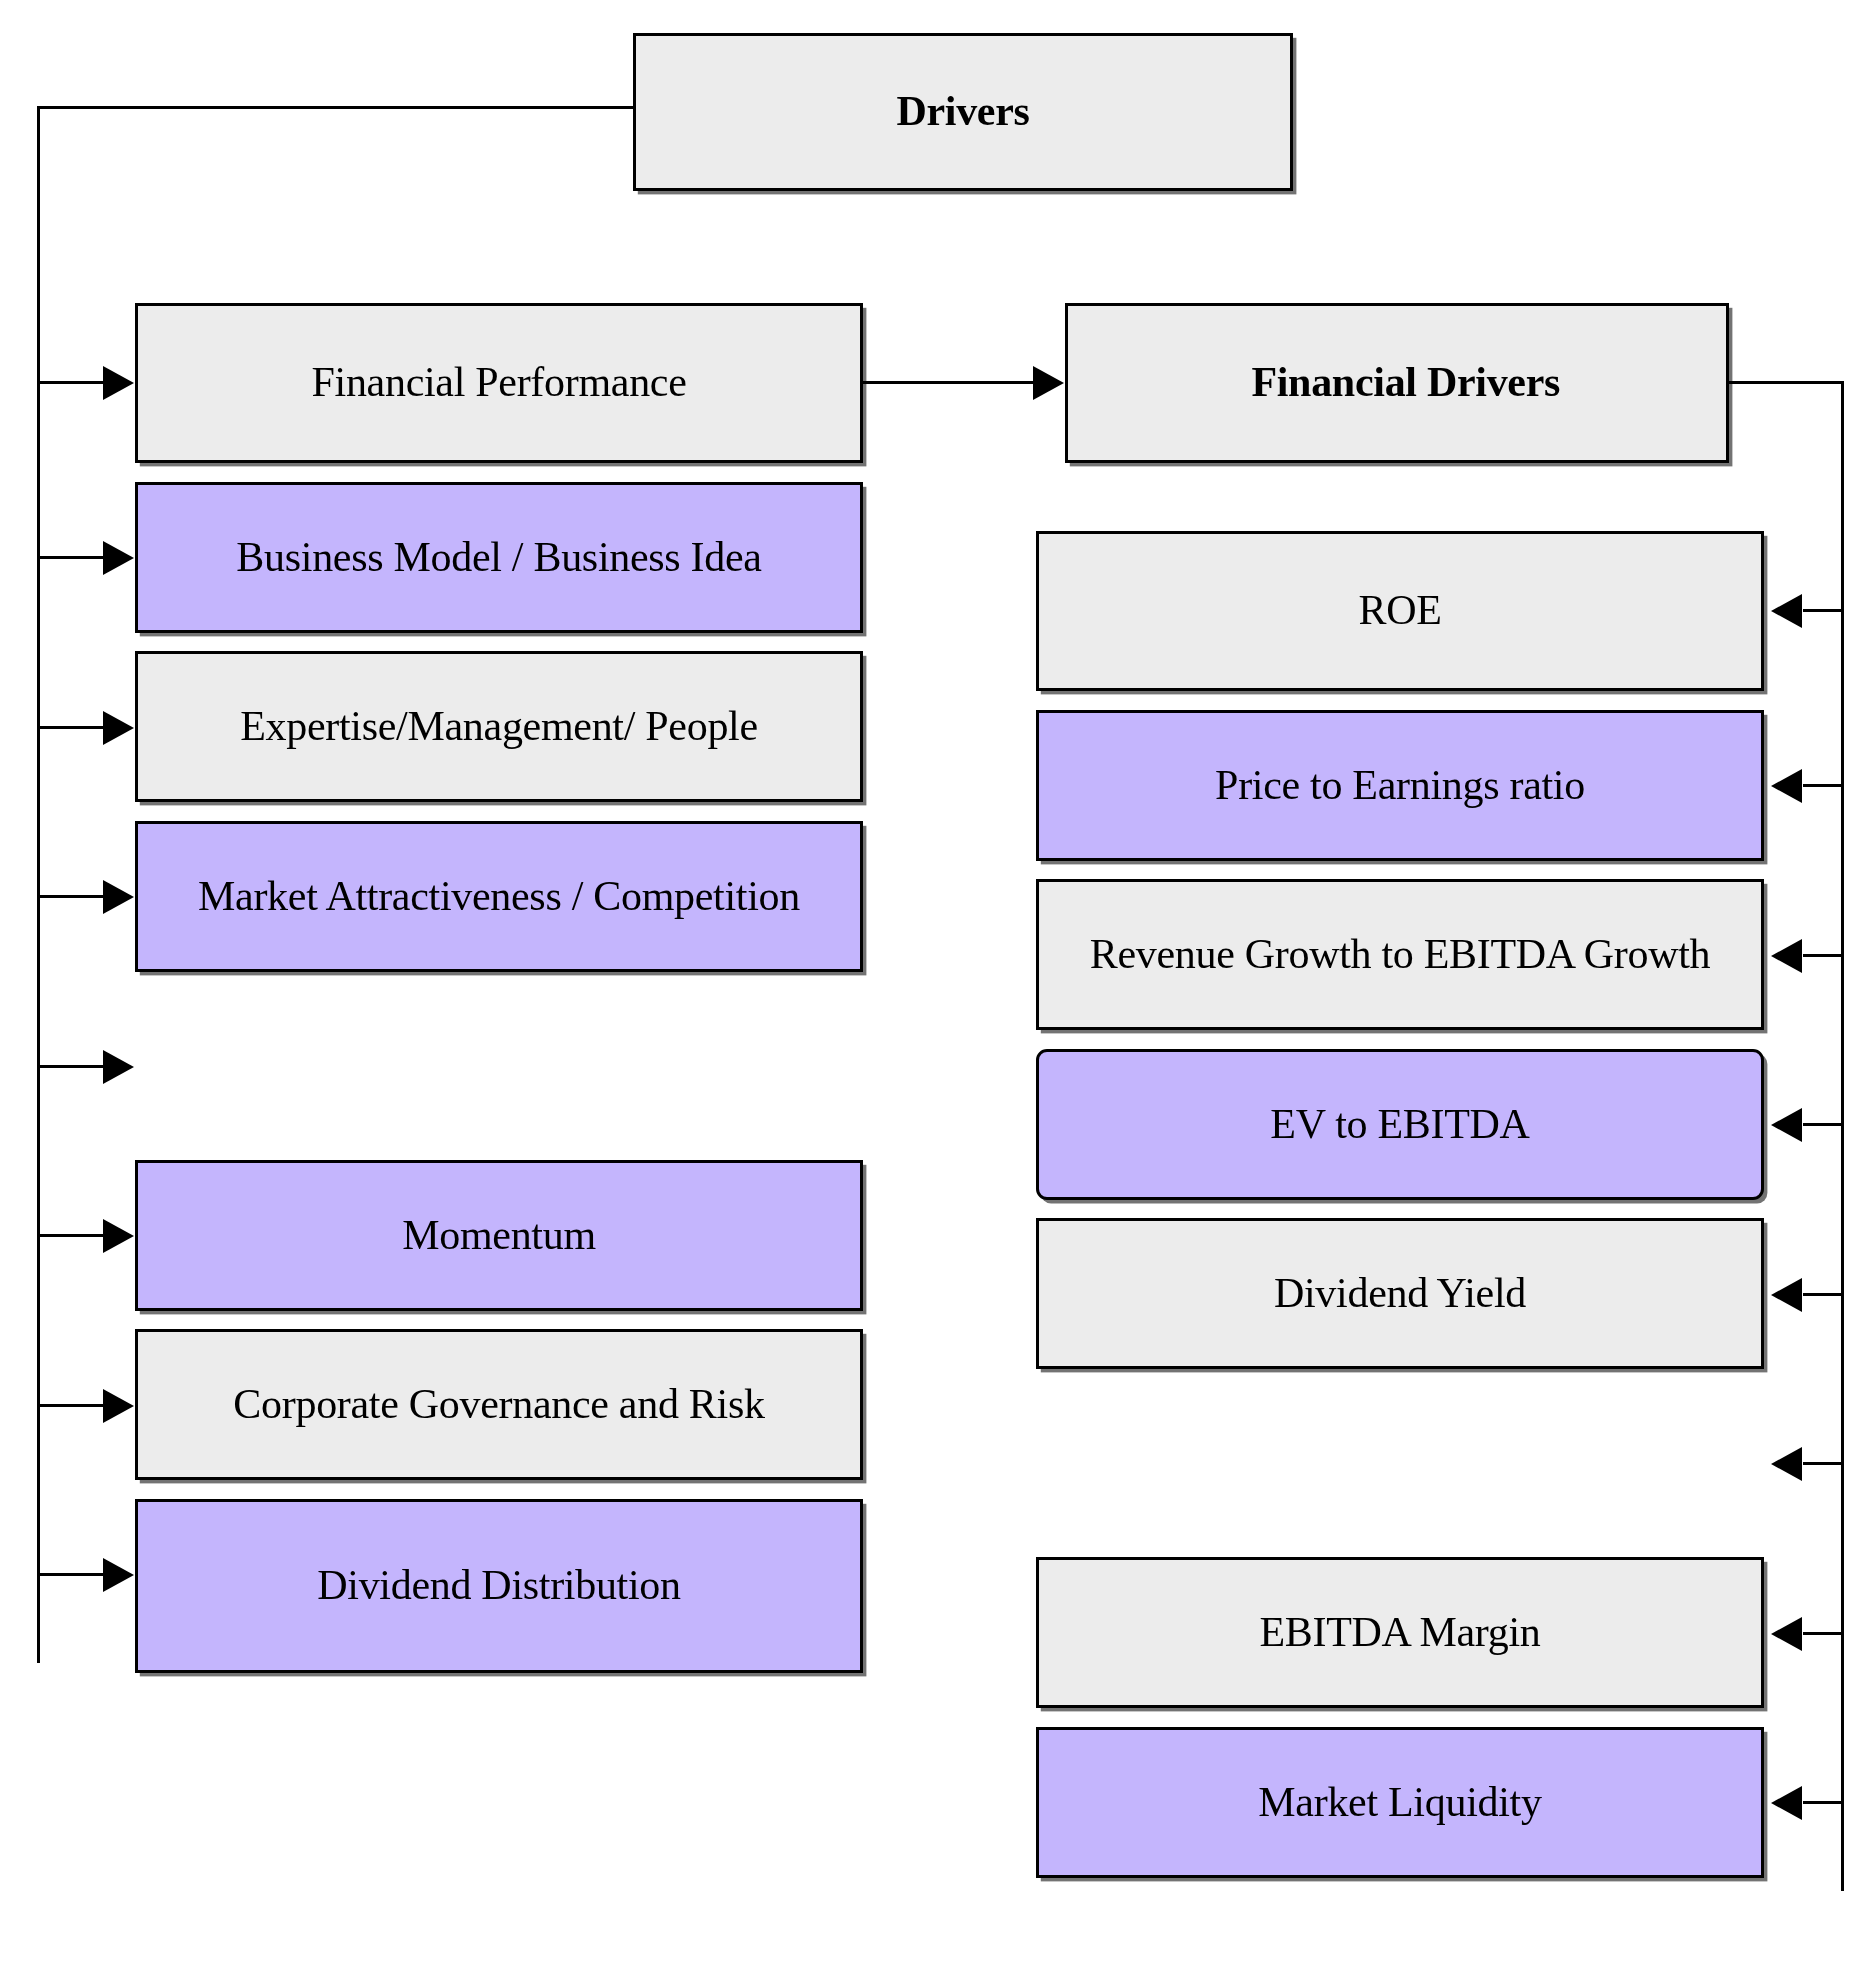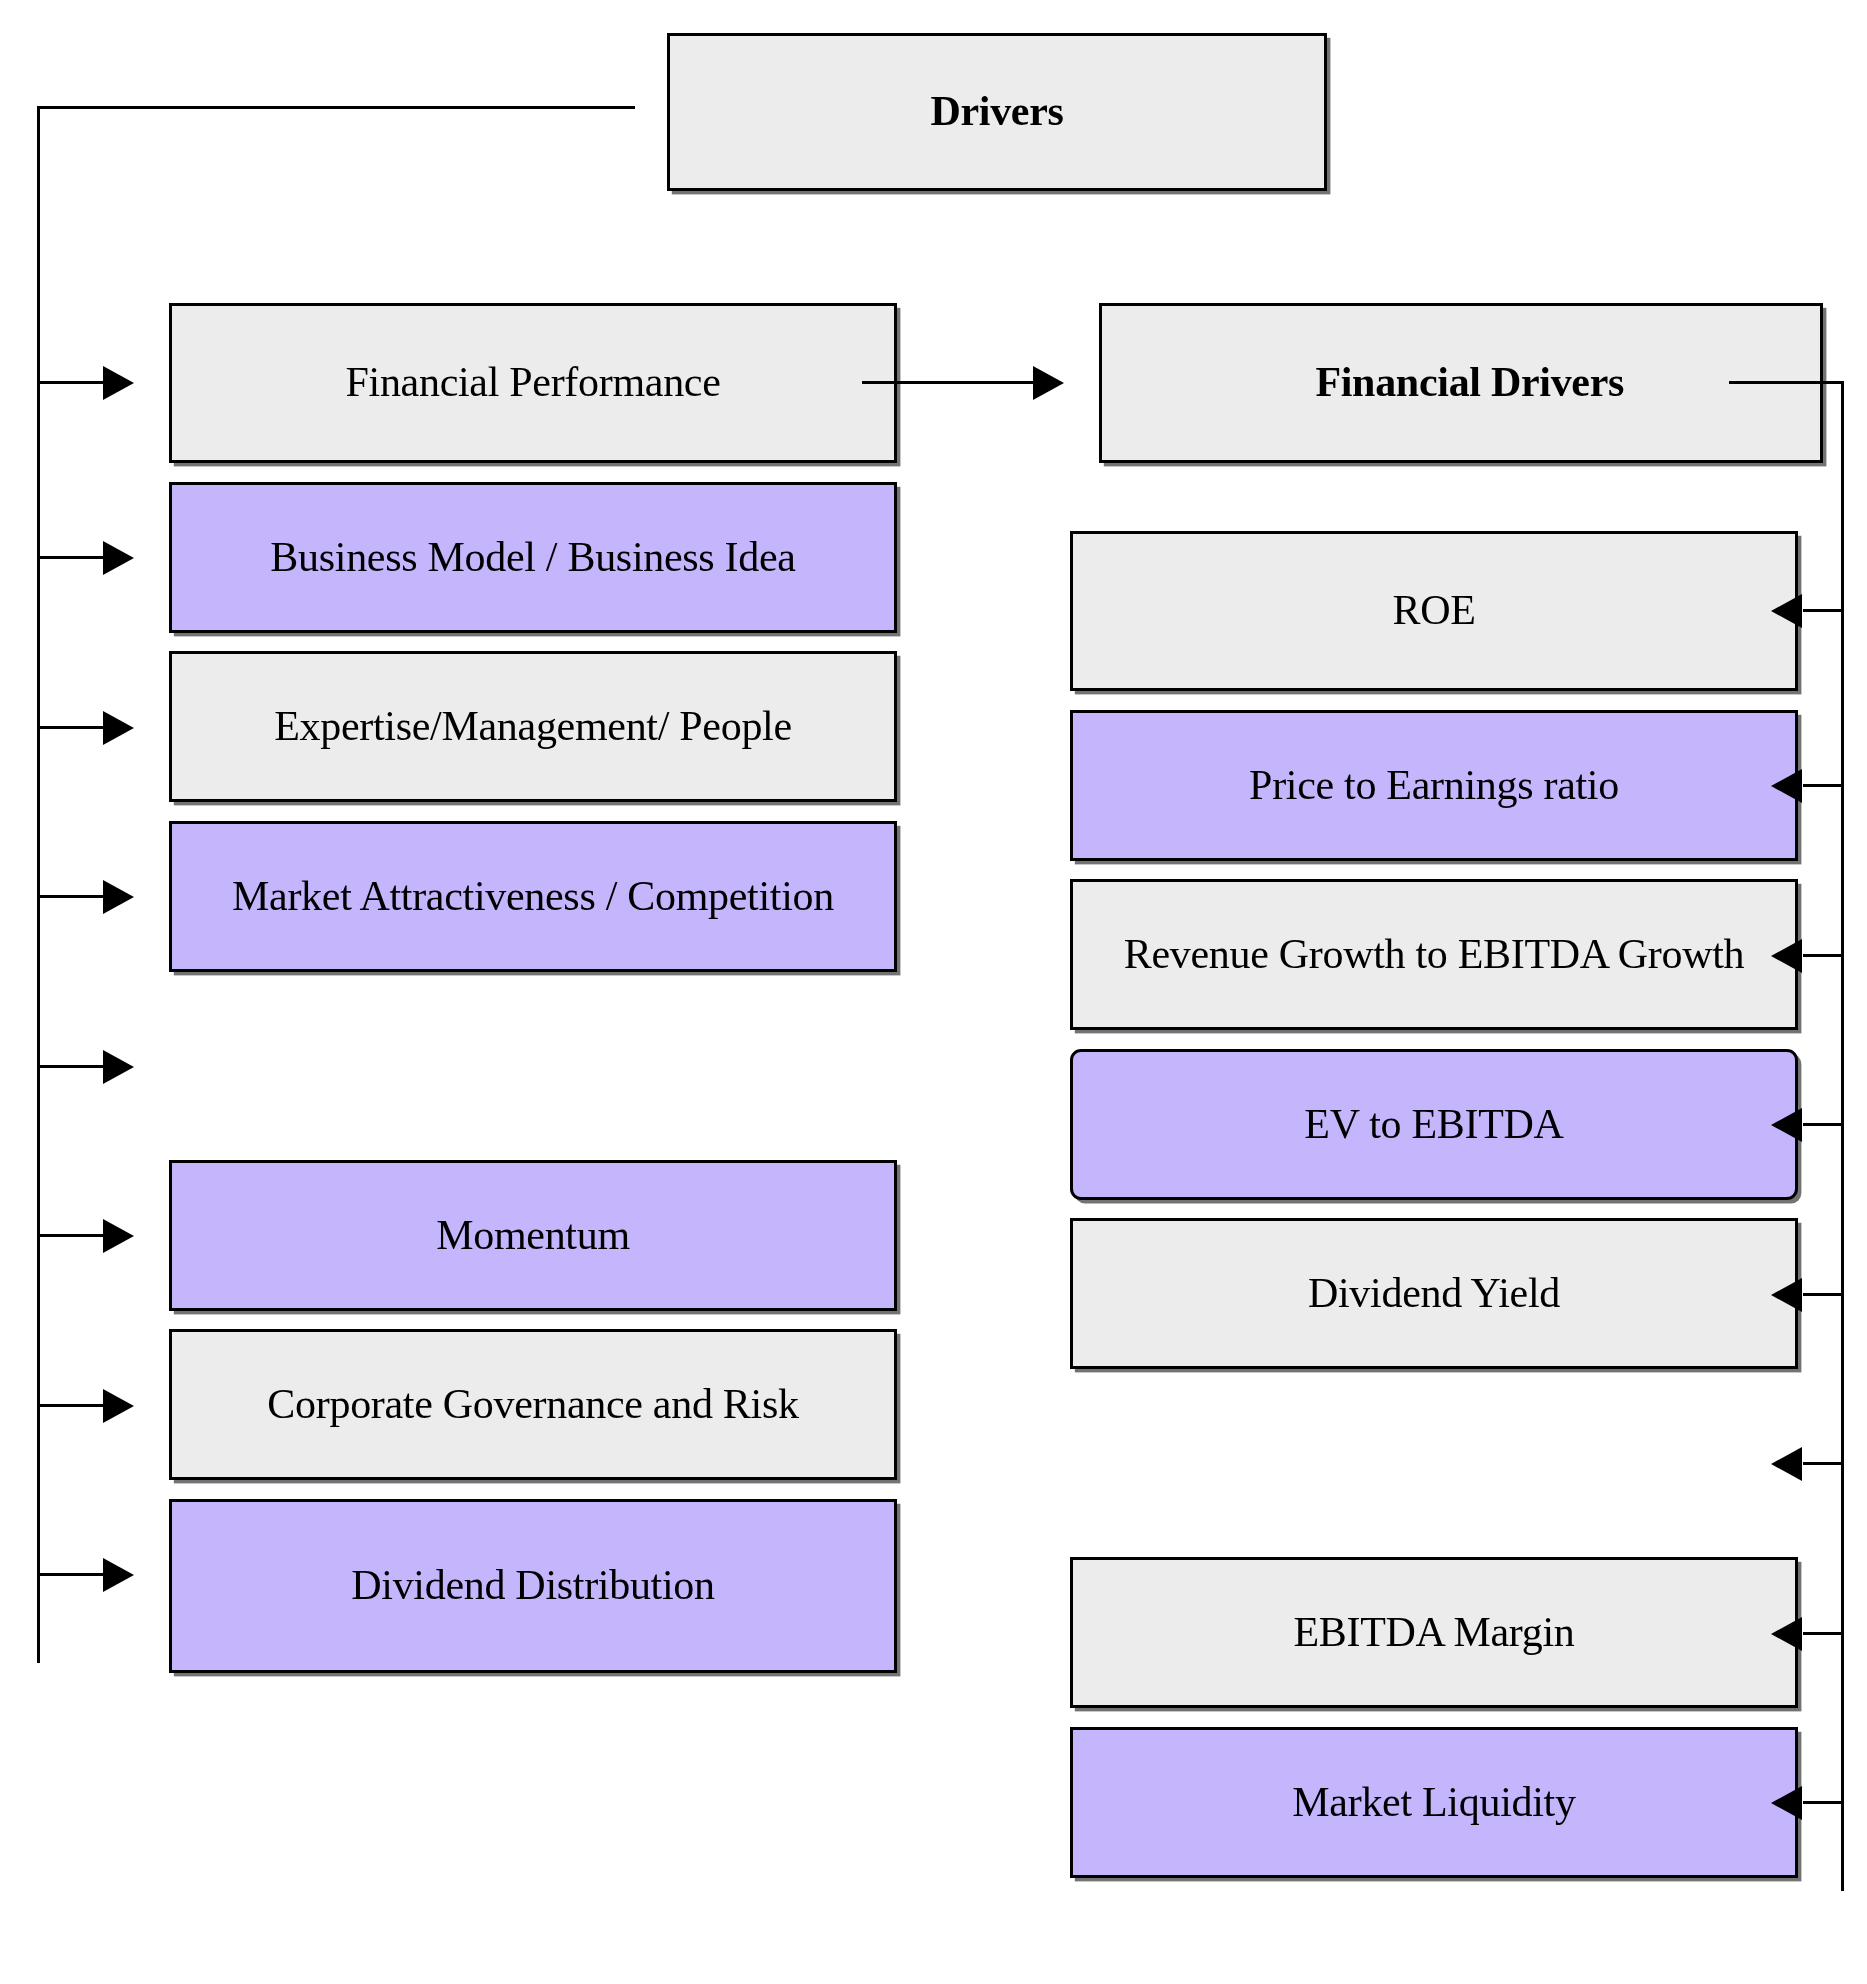--- a/index.html
+++ b/index.html
@@ -22,21 +22,20 @@
     display: flex;
     align-items: center;
     justify-content: center;
     text-align: center;
     color: #000000;
     line-height: 1.18;
     padding: 2.7px 9.5px;
     font-size: 42px;
     letter-spacing: -0.3px;
     box-shadow: 4.1px 4.1px 0 -0.7px rgba(0,0,0,0.55);
-    margin-left: 34px;
   }
   .node.shaded { background: #ececec; }
   .node.plain  { background: #c4b5fd; }
   .node.bold   { font-weight: bold; }
 
   
   .hline {
     position: absolute;
     background: #000000;
     height: 3.4px;
@@ -130,21 +129,21 @@
 
   <div class="thinline-h" style="left:37px; top:1234px; width:68px;"></div>
   <div class="arrow-right" style="left:103px; top:1219px;"></div>
 
   <div class="thinline-h" style="left:37px; top:1404px; width:68px;"></div>
   <div class="arrow-right" style="left:103px; top:1389px;"></div>
 
   <div class="thinline-h" style="left:37px; top:1573px; width:68px;"></div>
   <div class="arrow-right" style="left:103px; top:1558px;"></div>
 
-  <div class="node shaded bold" style="left:1065px; top:303px; width:724px; height:160px;padding-left:27px;">
+  <div class="node shaded bold" style="left:1065px; top:303px; width:664px; height:160px;padding-left:27px;">
     <span>Financial Drivers</span>
   </div>
 
   <div class="thinline-h" style="left:862px; top:381px; width:172px;"></div>
   <div class="arrow-right" style="left:1033px; top:366px;"></div>
 
   <div class="thinline-h" style="left:1729px; top:381px; width:115px;"></div>
   <div class="thinline-v" style="left:1841px; top:381px; height:1510px;"></div>
 
   <div class="node shaded" style="left:1036px; top:531px; width:728px; height:160px;">

